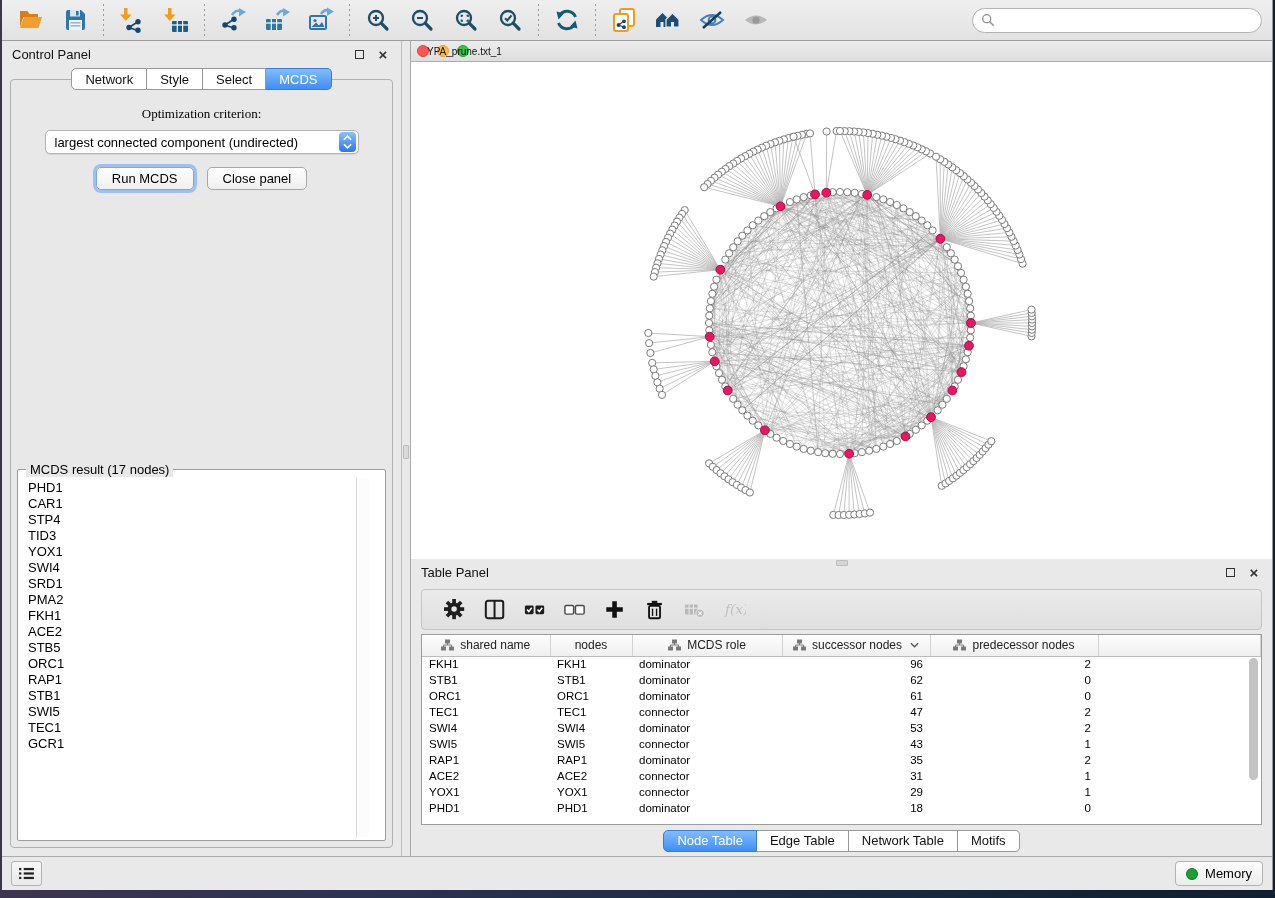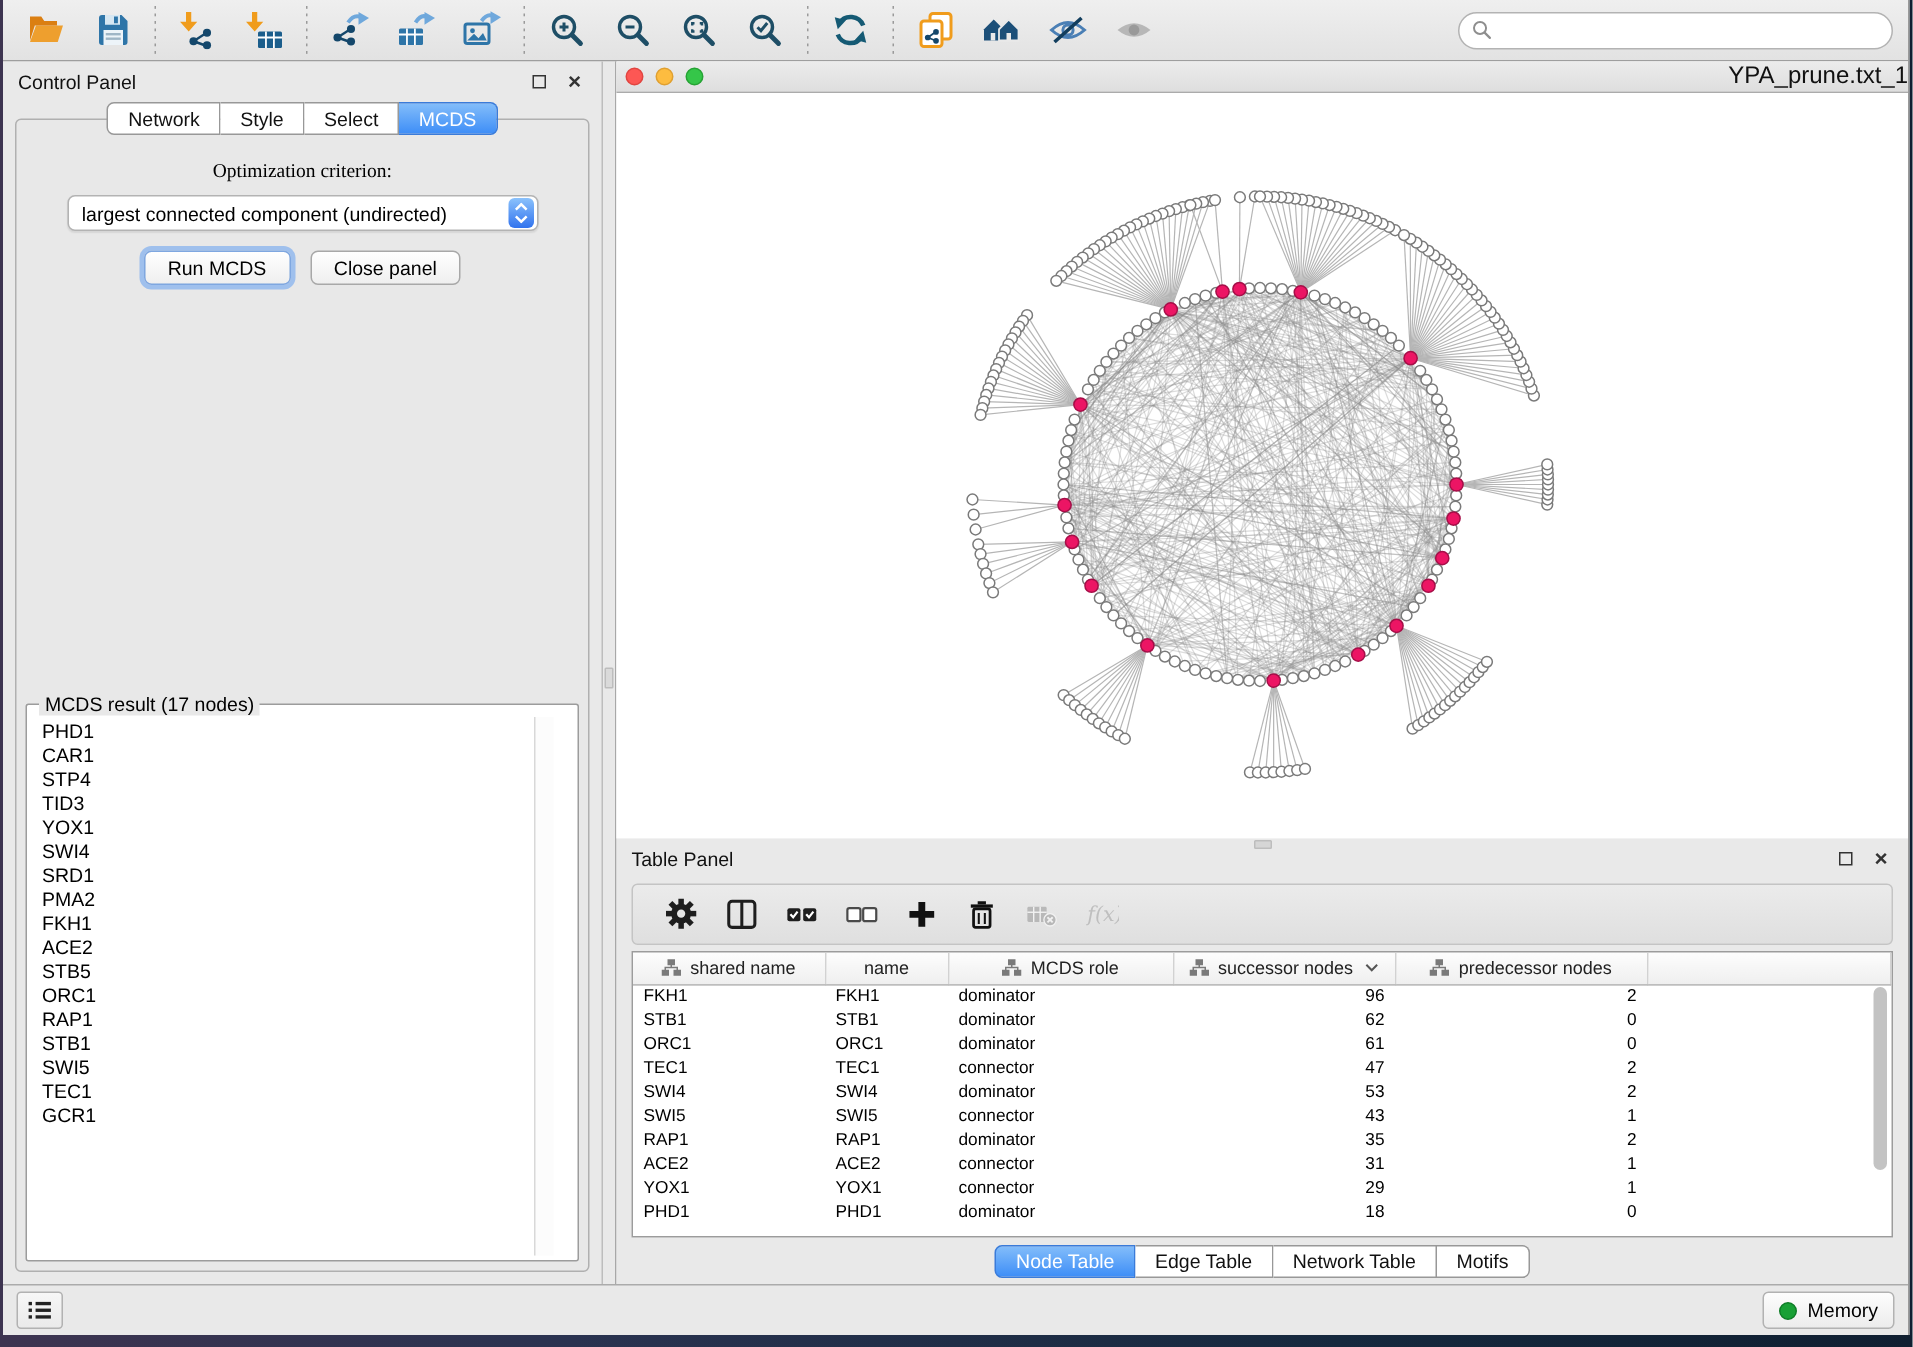--- a/index.html
+++ b/index.html
@@ -71,21 +71,21 @@
   .right { flex:1; display:flex; flex-direction:column; min-width:0; border-left:1px solid #A8A8A8; }
 
   .net-frame { height:518px; flex:none; display:flex; flex-direction:column; background:#fff; }
   .net-titlebar { height:21px; flex:none; background:linear-gradient(#ECECEC,#DEDEDE); border-bottom:1px solid #ABABAB;
     display:flex; align-items:center; padding:0 6px; position:relative; }
   .lights { display:flex; gap:8px; align-items:center; }
   .light { width:12px; height:12px; border-radius:50%; }
   .light.red { background:#FD5754; border:1px solid #E14540; }
   .light.yellow { background:#FDBC40; border:1px solid #E0A030; }
   .light.green { background:#35C649; border:1px solid #26A334; }
-  .net-title { position:absolute; left:16px; right:0; text-align:right; font-size:16px; color:#111; pointer-events:none; }
+  .net-title { position:absolute; left:16px; right:0; text-align:left; font-size:10px; color:#111; pointer-events:none; }
   .net-canvas { flex:1; position:relative; background:#fff; overflow:hidden; }
   .net-canvas svg { position:absolute; inset:0; }
 
   
   .table-panel { flex:1; display:flex; flex-direction:column; background:#E9E9E9; min-height:0; position:relative; }
   .h-grip { position:absolute; top:1px; left:50%; width:12px; height:6px; transform:translateX(-50%);
     background:#D6D6D6; border:1px solid #BDBDBD; border-radius:1px; }
   .tp-toolbar { margin:3px 10px 4px; height:41px; flex:none; background:linear-gradient(#EBEBEB,#DFDFDF);
     border:1px solid #C4C4C4; border-radius:4px; display:flex; align-items:center; gap:8px; padding:0 12px; }
   .tp-btn { width:32px; height:32px; display:flex; align-items:center; justify-content:flex-end; cursor:pointer; }
@@ -1364,21 +1364,21 @@
                           <rect x="0.5" y="7.5" width="4" height="3"></rect>
                           <rect x="8.5" y="7.5" width="4" height="3"></rect>
                           <path d="M6.5 3.5 V5.5 M2.5 7.5 V5.5 H10.5 V7.5" fill="none" stroke-width="1"></path>
                         </g>
                       </svg>
                       <span>shared name</span>
                     </span>
                   </th>
                   <th>
                     <span class="th-inner">
-                      <span>name</span>
+                      <span>nodes</span>
                     </span>
                   </th>
                   <th>
                     <span class="th-inner">
                       <svg class="org" viewBox="0 0 13 11">
                         <g fill="#7A7A7A" stroke="#7A7A7A">
                           <rect x="4.5" y="0.5" width="4" height="3"></rect>
                           <rect x="0.5" y="7.5" width="4" height="3"></rect>
                           <rect x="8.5" y="7.5" width="4" height="3"></rect>
                           <path d="M6.5 3.5 V5.5 M2.5 7.5 V5.5 H10.5 V7.5" fill="none" stroke-width="1"></path>

